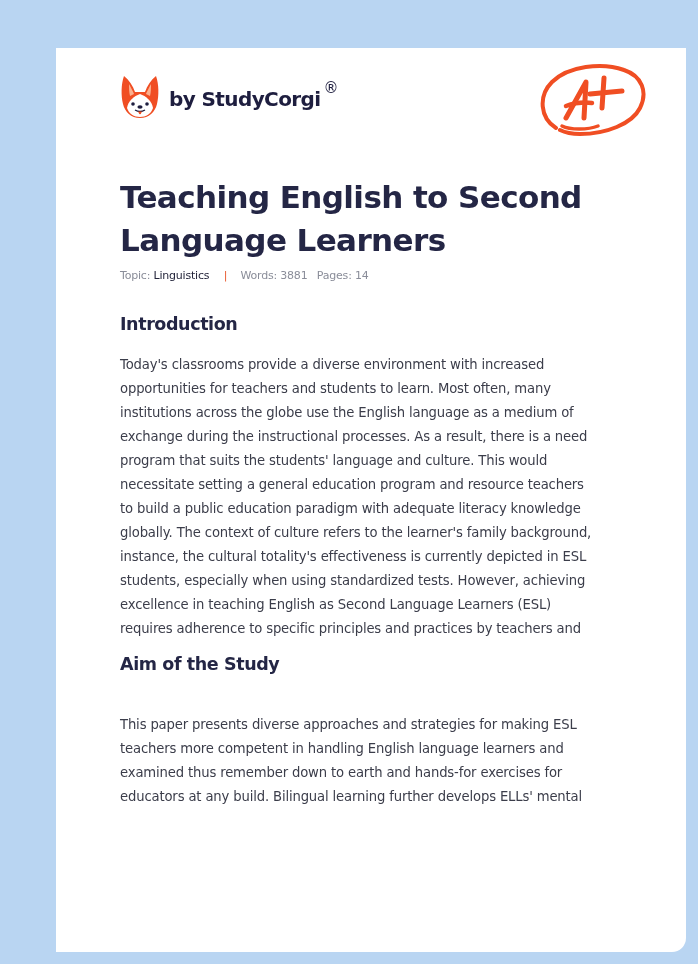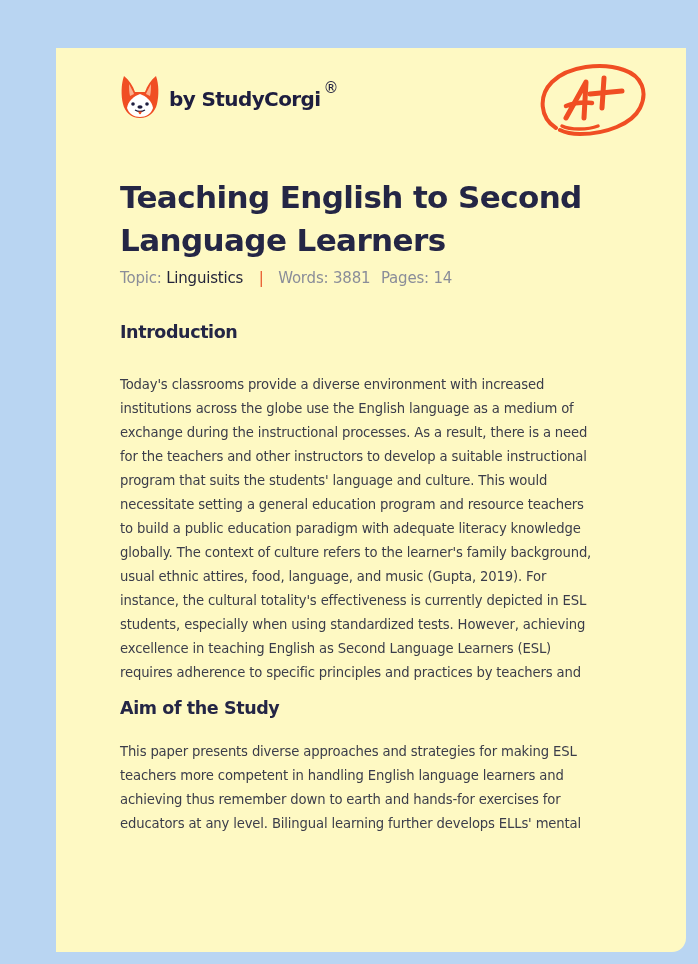--- a/index.html
+++ b/index.html
@@ -5,21 +5,21 @@
   html, body { margin: 0; padding: 0; }
   body {
     width: 698px; height: 964px; overflow: hidden;
     background: #b9d5f2;
     font-family: "Liberation Sans", "DejaVu Sans", sans-serif;
     position: relative;
   }
   .card {
     position: absolute; left: 56px; top: 48px;
     width: 630px; height: 904px;
-    background: #fef9c3;
+    background: #ffffff;
     border-radius: 0 0 14px 0;
     overflow: hidden;
   }
   .logo {
     position: absolute; left: 64px; top: 26px;
     display: flex; align-items: center;
   }
   .logo svg { display: block; }
   .brand {
     margin-left: 9px; margin-top: 4px;
@@ -36,45 +36,45 @@
   .title {
     position: absolute; left: 64px; top: 128px; width: 470px;
     margin: 0;
     font-family: "DejaVu Sans", sans-serif;
     font-weight: bold; font-size: 31px; line-height: 43px;
     color: #242645; letter-spacing: -0.6px;
   }
   .meta {
     position: absolute; left: 64px; top: 221px;
     font-family: "DejaVu Sans", sans-serif;
-    font-size: 15px; color: #8a8d99;
+    font-size: 11px; color: #8a8d99;
     white-space: nowrap; letter-spacing: -0.2px;
   }
   .meta .val-dark { color: #23243a; }
   .meta .sep { color: #e8582c; margin: 0 10px 0 11px; }
   .meta .gap { margin-left: 6px; }
   .content {
     position: absolute; left: 64px; top: 258px; width: 522px;
   }
   h2 {
     margin: 0;
     font-family: "DejaVu Sans", sans-serif;
     font-weight: bold; font-size: 17.5px; color: #242645;
     letter-spacing: -0.4px;
   }
-  .h-intro { height: 36px; line-height: 36px; margin-top: 8px; }
+  .h-intro { height: 36px; line-height: 36px; margin-top: 0; }
   .h-aim { height: 34px; line-height: 34px; margin-top: 6px; }
   p {
     margin: 0;
     font-family: "DejaVu Sans", sans-serif;
     font-size: 13.2px; line-height: 24px; color: #3b3d4a;
     letter-spacing: -0.15px;
   }
-  .p-intro { margin-top: 23px; }
-  .p-aim { margin-top: 15px; }
+  .p-intro { margin-top: 11px; }
+  .p-aim { margin-top: 32px; }
   .line { display: block; white-space: nowrap; }
 </style>
 </head>
 <body>
 
 <div class="card">
 
   <div class="logo">
     <span>
       <svg width="40" height="46" viewBox="0 0 40 46">
@@ -115,35 +115,34 @@
     <span>Words:</span>
     <span>3881</span>
     <span class="gap">Pages:</span>
     <span>14</span>
   </div>
 
   <div class="content">
     <h2 class="h-intro">Introduction</h2>
     <p class="p-intro">
       <span class="line">Today's classrooms provide a diverse environment with increased</span>
+      <span class="line">opportunities for teachers and students to learn. Most often, many</span>
       <span class="line">institutions across the globe use the English language as a medium of</span>
       <span class="line">exchange during the instructional processes. As a result, there is a need</span>
-      <span class="line">for the teachers and other instructors to develop a suitable instructional</span>
       <span class="line">program that suits the students' language and culture. This would</span>
       <span class="line">necessitate setting a general education program and resource teachers</span>
       <span class="line">to build a public education paradigm with adequate literacy knowledge</span>
       <span class="line">globally. The context of culture refers to the learner's family background,</span>
-      <span class="line">usual ethnic attires, food, language, and music (Gupta, 2019). For</span>
       <span class="line">instance, the cultural totality's effectiveness is currently depicted in ESL</span>
       <span class="line">students, especially when using standardized tests. However, achieving</span>
       <span class="line">excellence in teaching English as Second Language Learners (ESL)</span>
       <span class="line">requires adherence to specific principles and practices by teachers and</span>
     </p>
 
     <h2 class="h-aim">Aim of the Study</h2>
     <p class="p-aim">
       <span class="line">This paper presents diverse approaches and strategies for making ESL</span>
       <span class="line">teachers more competent in handling English language learners and</span>
-      <span class="line">achieving thus remember down to earth and hands-for exercises for</span>
-      <span class="line">educators at any level. Bilingual learning further develops ELLs' mental</span>
+      <span class="line">examined thus remember down to earth and hands-for exercises for</span>
+      <span class="line">educators at any build. Bilingual learning further develops ELLs' mental</span>
     </p>
   </div>
 </div>
 
 </body></html>

